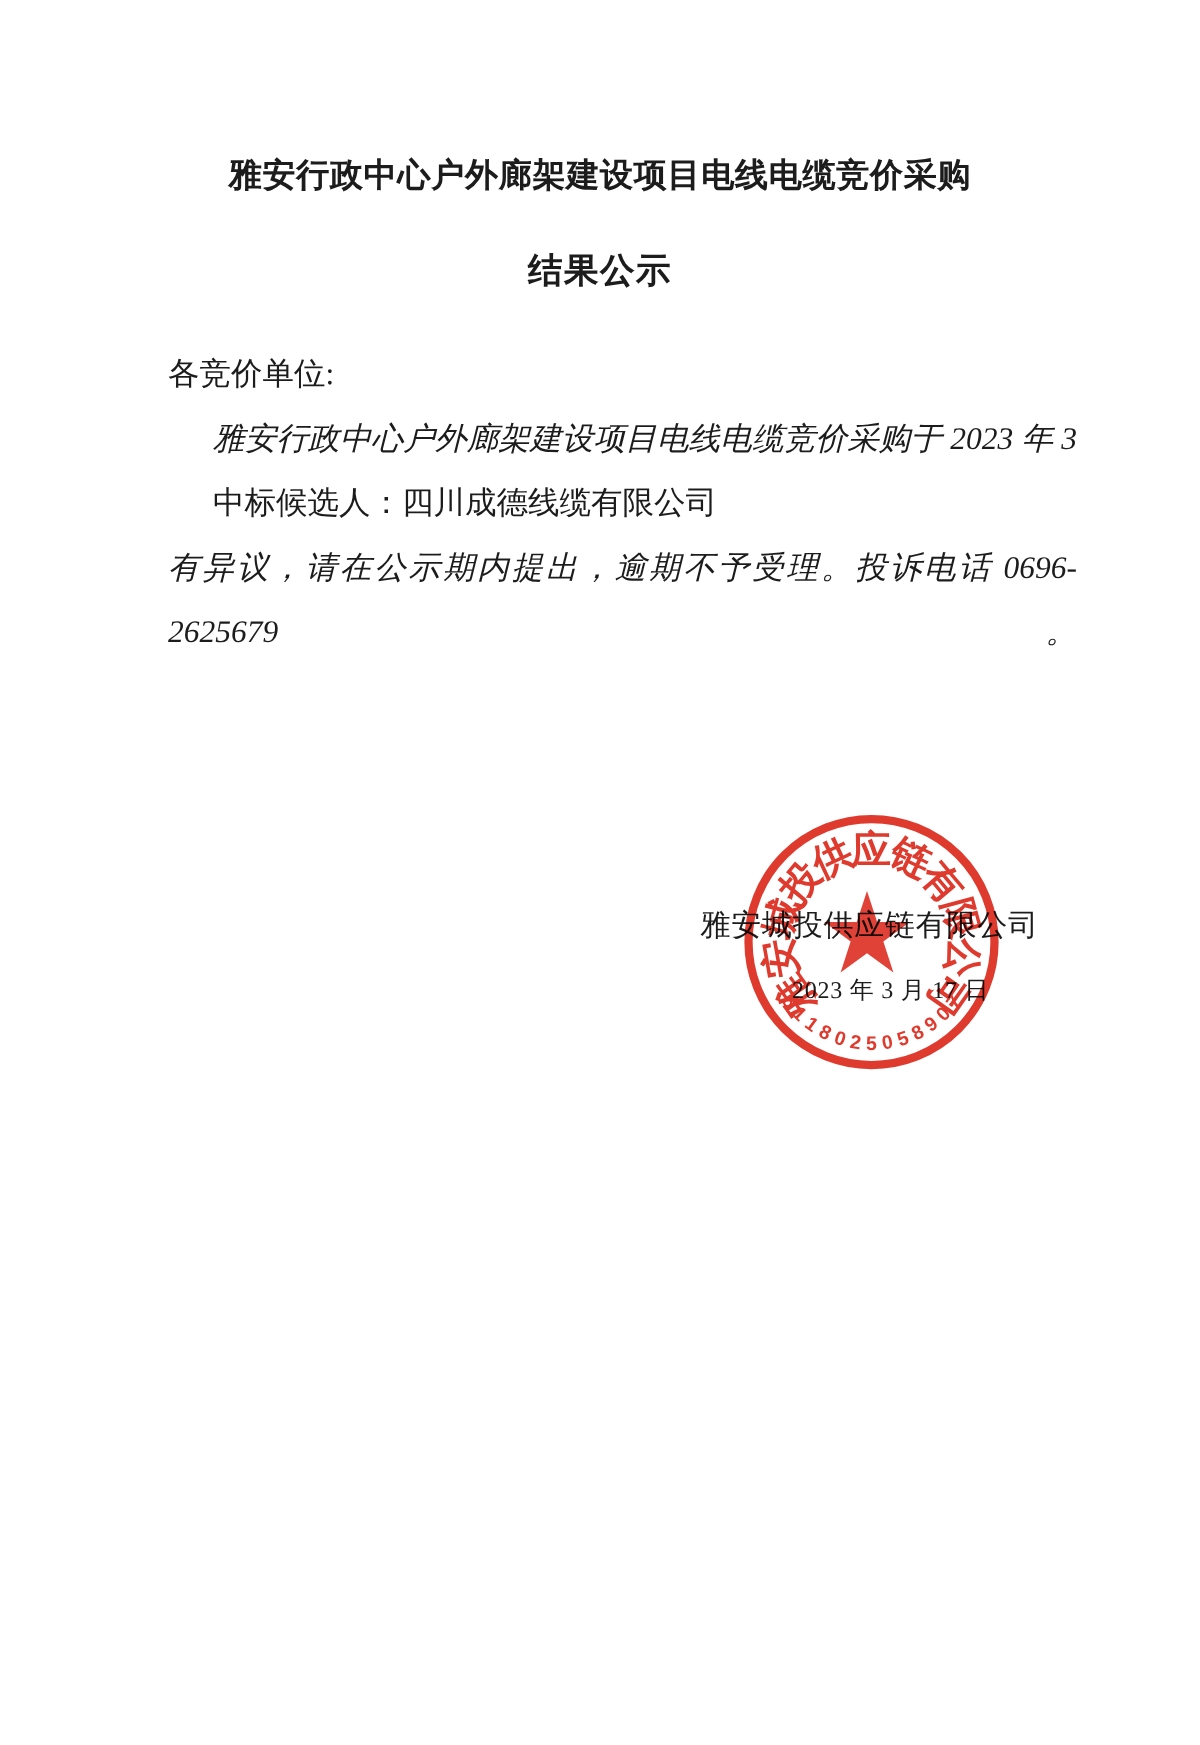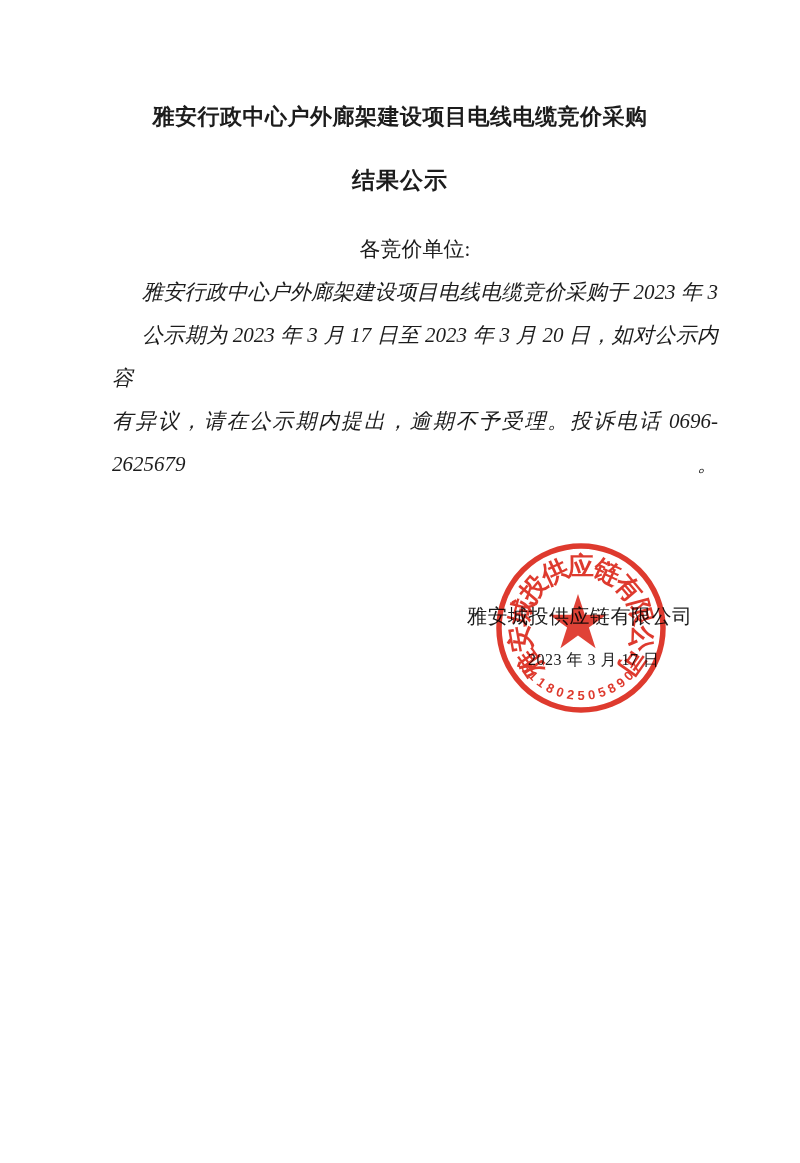--- a/index.html
+++ b/index.html
@@ -28,21 +28,21 @@
     font-size: 23px;
     font-weight: bold;
     letter-spacing: 1px;
   }
   .doc-body {
     position: absolute;
     top: 228px; left: 112px; width: 606px;
     font-size: 21px;
     line-height: 43px;
   }
-  .line { width: 100%; text-align: center; }
+  .line { width: 100%; text-align: left; }
   .line.indent { text-indent: 30px; }
   .line.justify { text-align: justify; text-align-last: justify; font-style: italic; }
   .signature-company {
     position: absolute;
     top: 603px; left: 467px;
     font-size: 20px;
     letter-spacing: 0.5px;
     z-index: 2;
   }
   .signature-date {
@@ -83,21 +83,21 @@
 
 <div class="page">
 
   <div class="doc-title">雅安行政中心户外廊架建设项目电线电缆竞价采购</div>
 
   <div class="doc-subtitle">结果公示</div>
 
   <div class="doc-body">
     <div class="line">各竞价单位:</div>
     <div class="line indent justify">雅安行政中心户外廊架建设项目电线电缆竞价采购于 2023 年 3</div>
-    <div class="line indent justify">公示期为 2023 年 3 月 17 日至 2023 年 3 月 20 日，如对公示内容</div>
+    <div class="line indent">中标候选人：四川成德线缆有限公司</div>
     <div class="line justify">有异议，请在公示期内提出，逾期不予受理。投诉电话 0696-2625679。</div>
   </div>
 
   <div class="signature-company">雅安城投供应链有限公司</div>
 
   <div class="signature-date">2023 年 3 月 17 日</div>
 
   <svg class="seal" viewBox="0 0 200 200" width="200" height="200" xmlns="http://www.w3.org/2000/svg">
     <circle class="seal-ring" cx="100" cy="100" r="82"></circle>
     <g class="seal-arc">

